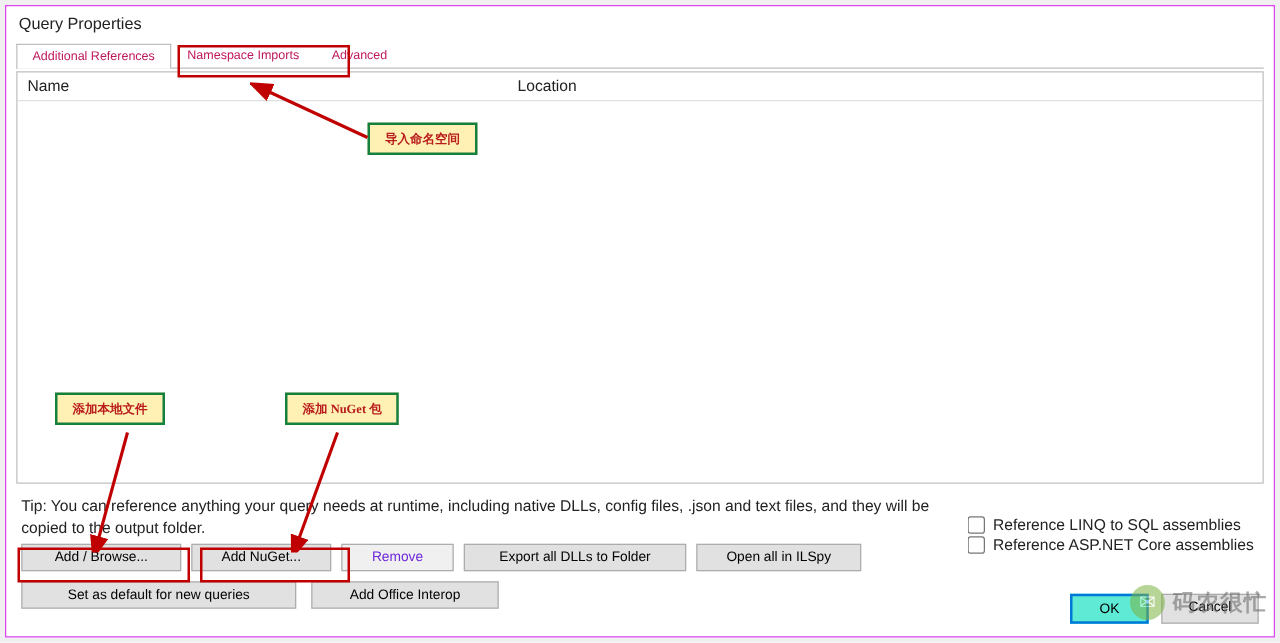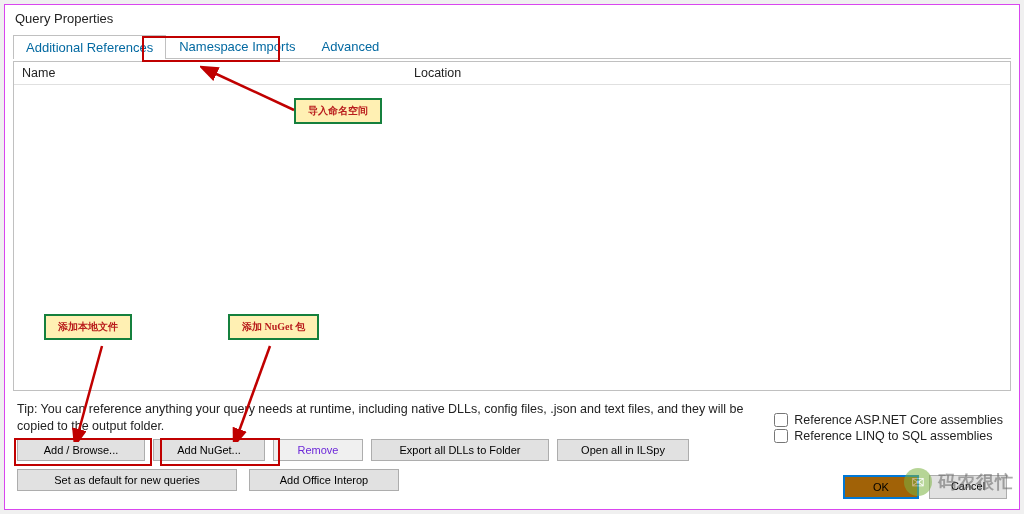--- a/index.html
+++ b/index.html
@@ -1,35 +1,35 @@
 <!DOCTYPE html>
 <html><head>
 <meta charset="utf-8">
 <style>
 * { box-sizing: border-box; margin: 0; padding: 0; font-family: "Segoe UI", Tahoma, sans-serif; }
 body { background: #f0f0f0; width: 1024px; height: 514px; position: relative; overflow: hidden; }
 .dialog { position: absolute; left: 4px; top: 4px; width: 1016px; height: 506px; background: #fff; border: 1px solid #d946ef; }
 .title { font-size: 13px; padding: 6px 10px 8px 10px; color: #222; }
 .tabs { display: flex; border-bottom: 1px solid #c0c0c0; margin: 0 8px; position: relative; }
-.tab { padding: 4px 12px; font-size: 13px; border: 1px solid transparent; border-bottom: none; cursor: pointer; color: #0369a1; }
+.tab { padding: 4px 12px; font-size: 10px; border: 1px solid transparent; border-bottom: none; cursor: pointer; color: #be185d; }
 .tab.active { border-color: #c0c0c0; background: #fff; position: relative; top: 1px; }
 .content { margin: 2px 8px 0 8px; border: 1px solid #c0c0c0; height: 330px; background: #fff; }
 .cols { display: flex; border-bottom: 1px solid #e0e0e0; }
 .colh { font-size: 12.5px; padding: 4px 8px; color: #222; }
 .colh.name { width: 392px; }
 .tip { font-size: 12.5px; color: #222; margin: 10px 12px 4px 12px; width: 740px; line-height: 1.35; }
 .row1 { display: flex; gap: 8px; margin: 2px 12px 0 12px; align-items: center; }
 .btn { background: #e1e1e1; border: 1px solid #adadad; font-size: 11px; padding: 4px 0; text-align: center; cursor: pointer; }
 .btn.disabled { color: #6d28d9; background: #f0f0f0; }
 .row2 { display: flex; gap: 12px; margin: 8px 12px 0 12px; align-items: center; }
 .right-checks { position: absolute; right: 16px; bottom: 66px; display: flex; flex-direction: column; gap: 2px; }
 .chk { display: flex; align-items: center; font-size: 12.5px; color: #222; gap: 6px; }
 .chk input { width: 14px; height: 14px; }
 .bottom-right { position: absolute; right: 12px; bottom: 10px; display: flex; gap: 10px; }
-.okbtn { width: 76px; border: 2px solid #0078d7; background: #a16207; }
+.okbtn { width: 63px; border: 2px solid #0078d7; background: #5eead4; }
 .cancelbtn { width: 78px; }
 
 
 .callout { position: absolute; background: #fff0b3; border: 2px solid #15803d; font-size: 10px; font-weight: 600; font-family: "SimSun","Microsoft YaHei",serif; padding: 4px 12px; color: #b91c1c; }
 .redbox { position: absolute; border: 2.5px solid #c00000; pointer-events: none; }
 .arrow { position: absolute; pointer-events: none; }
 
 
 .wm { position: absolute; right: 10px; bottom: 18px; display: flex; align-items: center; gap: 6px; opacity: 0.55; }
 .wm-ic { width: 28px; height: 28px; border-radius: 50%; background: #7cb342; display: flex; align-items: center; justify-content: center; color: #fff; font-size: 16px; }
@@ -60,25 +60,25 @@
     <div class="btn" style="width:128px">Add / Browse...</div>
     <div class="btn" style="width:112px">Add NuGet...</div>
     <div class="btn disabled" style="width:90px">Remove</div>
     <div class="btn" style="width:178px">Export all DLLs to Folder</div>
     <div class="btn" style="width:132px">Open all in ILSpy</div>
   </div>
 
   <div class="right-checks">
     <label class="chk">
       <input type="checkbox" style="">
-      <span>Reference ASP.NET Core assemblies</span>
+      <span>Reference LINQ to SQL assemblies</span>
     </label>
     <label class="chk">
       <input type="checkbox" style="">
-      <span>Reference LINQ to SQL assemblies</span>
+      <span>Reference ASP.NET Core assemblies</span>
     </label>
   </div>
 
   <div class="row2">
     <div class="btn" style="width:220px">Set as default for new queries</div>
     <div class="btn" style="width:150px">Add Office Interop</div>
   </div>
 
   <div class="bottom-right">
     <div class="btn okbtn">OK</div>

